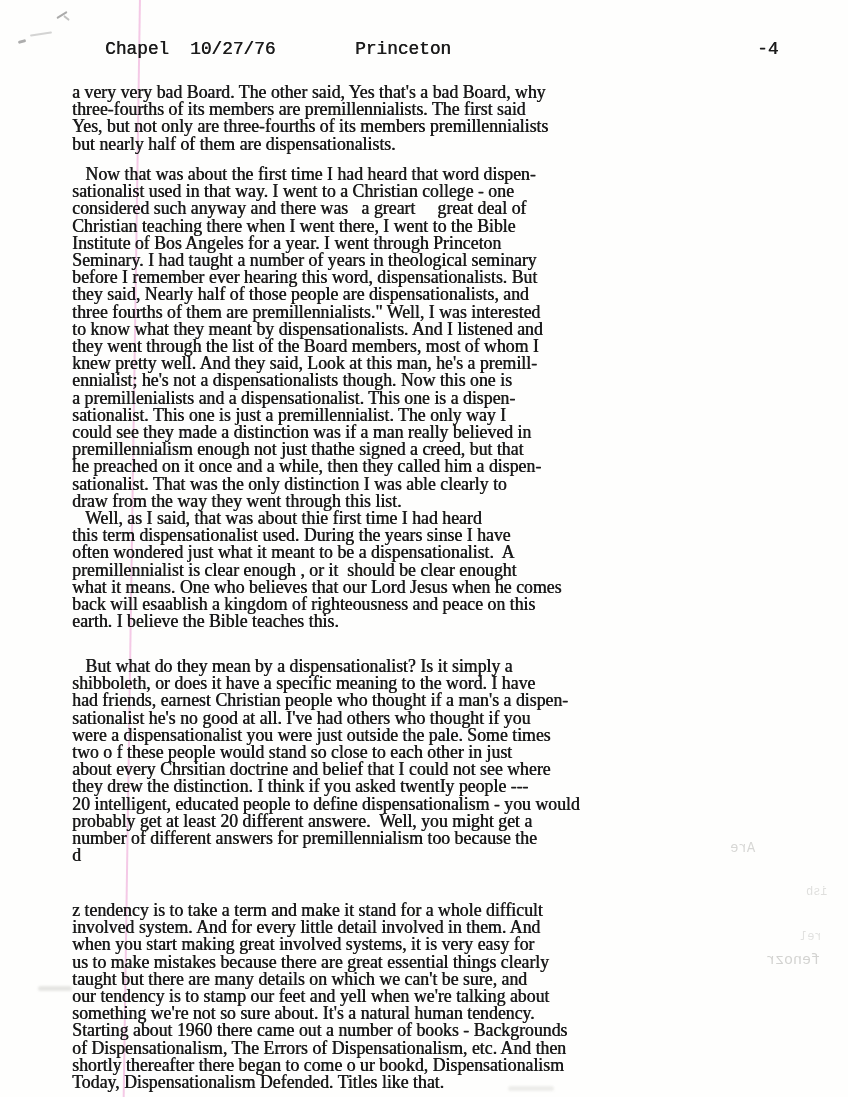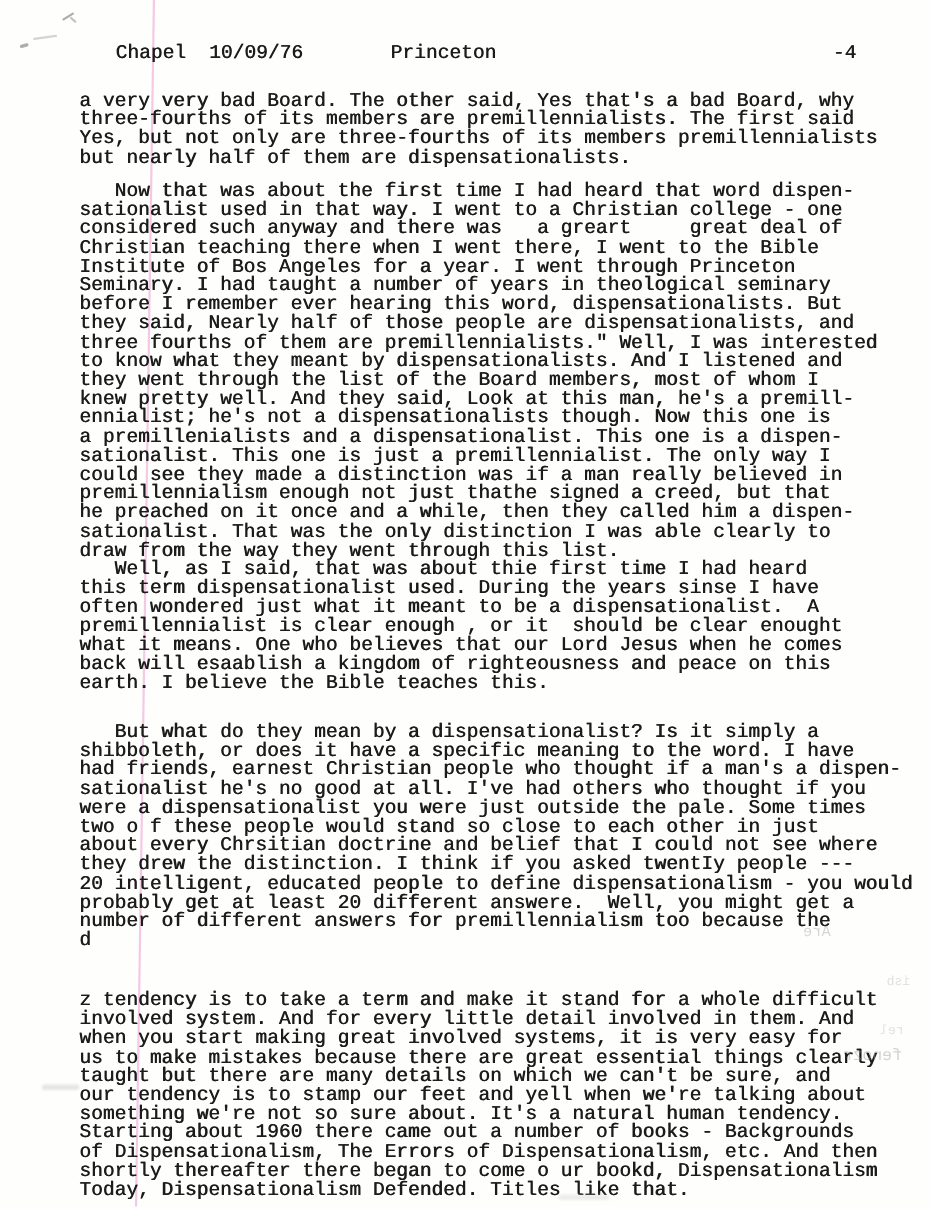--- a/index.html
+++ b/index.html
@@ -36,21 +36,21 @@
     text-shadow: 0.5px 0 0 currentColor;
   }
   .hdr-location   { left: 105px; }
   .hdr-date       { left: 190px; }
   .hdr-title      { left: 355px; }
   .hdr-pagenum    { left: 757px; }
   .para {
     position: absolute;
     left: 72px;
     margin: 0;
-    font-family: Liberation Mono, monospace;
+    font-family: Liberation Serif, serif;
     font-size: 17.8px;
     line-height: 17.2px;
     white-space: pre;
     color: #1c1c1c;
     text-shadow: 0.5px 0 0 currentColor;
   }
   .para-1 { top: 84px; }
   .para-2 { top: 166px; }
   .para-3 { top: 658px; }
   .para-4 { top: 862px; margin-top: 40px; }
@@ -106,21 +106,21 @@
 <div class="page">
 
   <div class="margin-line"></div>
 
   <div class="pencil-mark-a1"></div>
   <div class="pencil-mark-a2"></div>
   <div class="pencil-mark-b1"></div>
   <div class="pencil-mark-b2"></div>
 
   <span class="header-text hdr-location">Chapel</span>
-  <span class="header-text hdr-date">10/09/76</span>
+  <span class="header-text hdr-date">10/27/76</span>
   <span class="header-text hdr-title">Princeton</span>
   <span class="header-text hdr-pagenum">-4</span>
 
   <pre class="para para-1">a very very bad Board. The other said, Yes that's a bad Board, why
 three-fourths of its members are premillennialists. The first said
 Yes, but not only are three-fourths of its members premillennialists
 but nearly half of them are dispensationalists.</pre>
   <pre class="para para-2">   Now that was about the first time I had heard that word dispen-
 sationalist used in that way. I went to a Christian college - one
 considered such anyway and there was   a greart     great deal of

